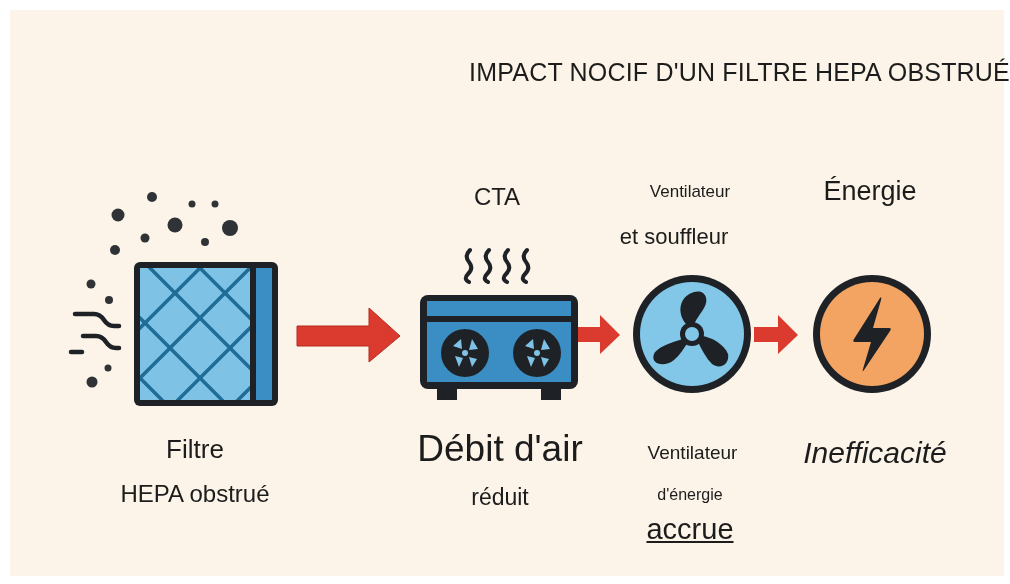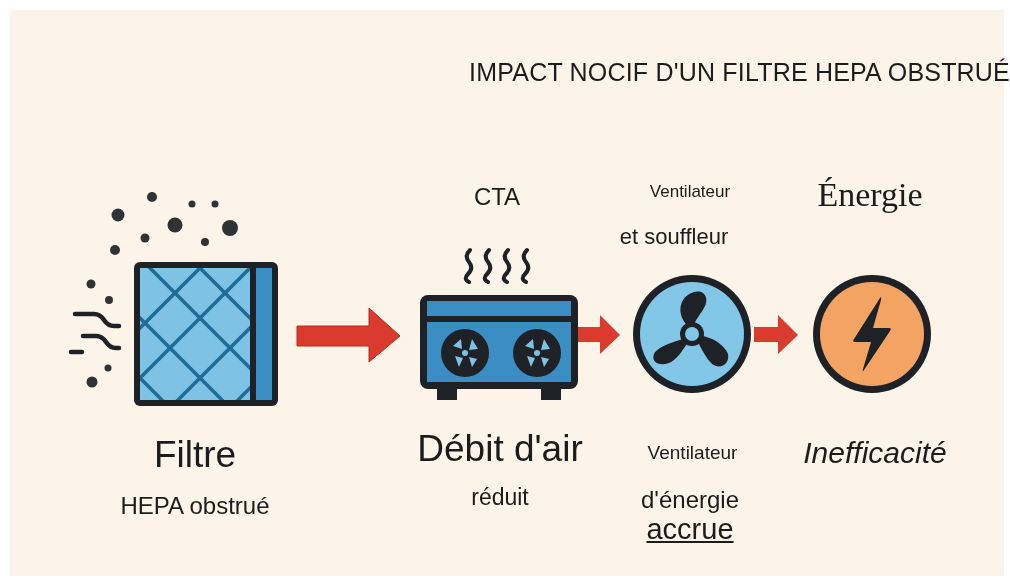--- a/index.html
+++ b/index.html
@@ -64,22 +64,22 @@
     <line x1="-10" y1="-20" x2="170" y2="160"></line>
     <line x1="30" y1="-30" x2="210" y2="150"></line>
     <line x1="-80" y1="30" x2="100" y2="210"></line>
     <line x1="180" y1="10" x2="0" y2="190"></line>
     <line x1="150" y1="-20" x2="-30" y2="160"></line>
     <line x1="110" y1="-30" x2="-70" y2="150"></line>
     <line x1="220" y1="30" x2="40" y2="210"></line>
   </g>
   <rect x="126" y="10" width="16" height="132" fill="#3b8ec4"></rect>
 </svg>
-<div class="abs lbl" style="left:100px;width:190px;top:434px;font-size:37px;">Filtre</div>
-<div class="abs lbl" style="left:90px;width:210px;top:480px;font-size:24px;margin-top:12px;">HEPA obstrué</div>
+<div class="abs lbl" style="left:100px;width:190px;top:434px;font-size:26px;">Filtre</div>
+<div class="abs lbl" style="left:90px;width:210px;top:480px;font-size:24px;">HEPA obstrué</div>
 
 <svg style="left:296px;top:306px" width="106" height="56" viewBox="0 0 106 56">
   <path d="M1 20 H73 V2 L104 30 L73 56 V40 H1 Z" fill="#db3a2e" stroke="#b52a20" stroke-width="1"></path>
 </svg>
 
 <div class="abs lbl" style="left:447px;width:100px;top:183px;font-size:24px;">CTA</div>
 <svg style="left:460px;top:246px" width="80" height="40" viewBox="0 0 80 40">
   <g fill="none" stroke="#1e2226" stroke-width="4" stroke-linecap="round">
     <path d="M10 4 Q4 10 9 16 Q14 22 8 28 Q3 33 9 36"></path>
     <path d="M29 4 Q23 10 28 16 Q33 22 27 28 Q22 33 28 36"></path>
@@ -128,26 +128,26 @@
   <circle cx="62" cy="62" r="52" fill="#82c6e8"></circle>
   <g fill="#1e2226">
     <path d="M56 52 C46 40 50 24 64 20 C74 17 80 26 74 36 C70 43 66 47 64 53 Z"></path>
     <path d="M56 66 C44 70 28 74 24 82 C20 92 34 96 44 88 C50 83 54 76 58 70 Z"></path>
     <path d="M70 64 C80 64 94 72 98 82 C100 92 90 98 82 92 C76 86 72 78 68 70 Z"></path>
     <circle cx="62" cy="62" r="12"></circle>
   </g>
   <circle cx="62" cy="62" r="7" fill="#82c6e8"></circle>
 </svg>
 <div class="abs lbl" style="left:610px;width:165px;top:442px;font-size:19px;">Ventilateur</div>
-<div class="abs lbl" style="left:620px;width:140px;top:486px;font-size:24px;text-align:center;">d'énergie</div>
+<div class="abs lbl" style="left:620px;width:140px;top:486px;font-size:16px;text-align:center;">d'énergie</div>
 <div class="abs lbl" style="left:620px;width:140px;top:513px;font-size:29px;text-decoration:underline;">accrue</div>
 
 <svg style="left:754px;top:314px" width="46" height="42" viewBox="0 0 46 42">
   <path d="M0 13 H24 V1 L44 21 L24 40 V28 H0 Z" fill="#db3a2e"></path>
 </svg>
 
-<div class="abs lbl" style="left:790px;width:160px;top:176px;font-size:34px;font-family:Liberation Serif, serif;">Énergie</div>
+<div class="abs lbl" style="left:790px;width:160px;top:176px;font-size:27px;">Énergie</div>
 <svg style="left:810px;top:272px" width="124" height="124" viewBox="0 0 124 124">
   <circle cx="62" cy="62" r="59" fill="#1e2226"></circle>
   <circle cx="62" cy="62" r="52" fill="#f4a462"></circle>
   <path d="M70 26 Q72 24 71 28 L63 56 H79 Q82 56 80 59 L54 98 Q52 101 53 97 L61 70 H45 Q42 70 44 67 Z" fill="#1e2226"></path>
 </svg>
 <div class="abs lbl" style="left:780px;width:190px;top:436px;font-size:30px;font-style:italic;">Inefficacité</div>
 
 </body></html>

